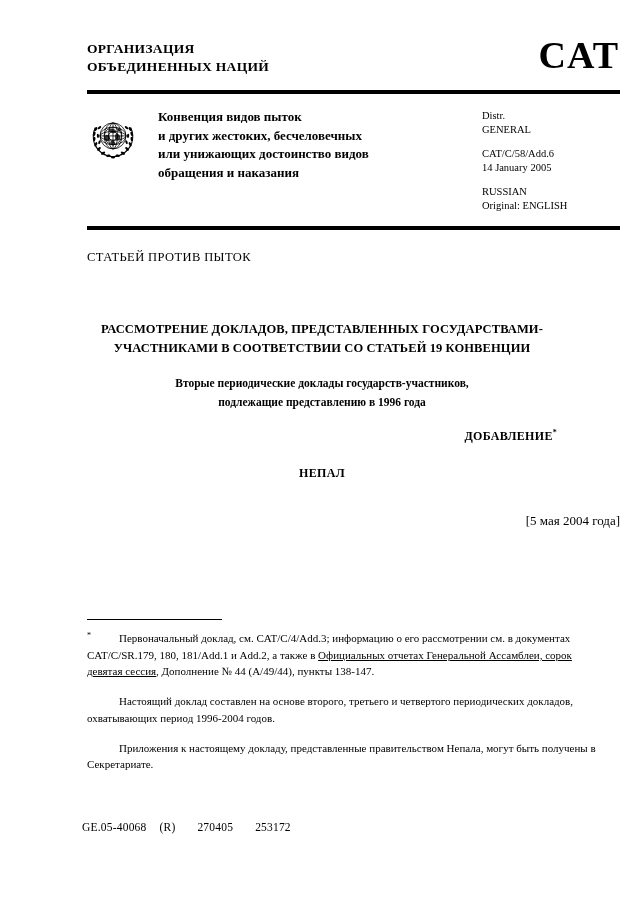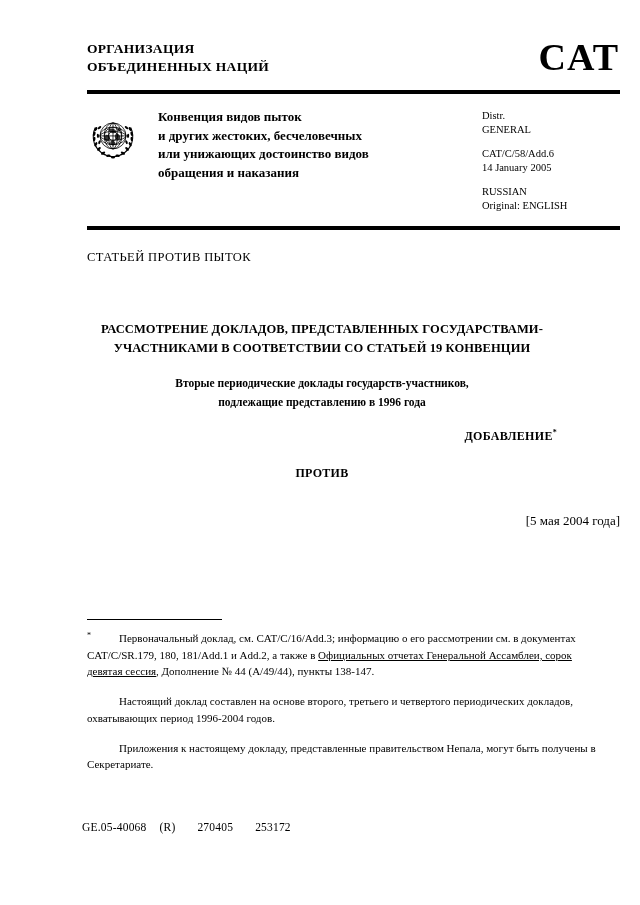--- a/index.html
+++ b/index.html
@@ -24,21 +24,21 @@
     background: #ffffff;
   }
 
   
   .masthead {
     position: absolute;
     left: 87px;
     top: 40px;
     width: 533px;
     display: flex;
-    align-items: flex-end;
+    align-items: center;
     justify-content: space-between;
   }
   .org-name {
     font-weight: bold;
     font-size: 13.5px;
     line-height: 1.30;
     letter-spacing: 0.3px;
   }
   .org-name div { white-space: nowrap; }
   .cat-mark {
@@ -316,28 +316,28 @@
     <div>УЧАСТНИКАМИ В СООТВЕТСТВИИ СО СТАТЬЕЙ 19 КОНВЕНЦИИ</div>
   </div>
 
   <div class="sub-title">
     <div>Вторые периодические доклады государств-участников,</div>
     <div>подлежащие представлению в 1996 года</div>
   </div>
 
   <div class="addendum"><span>ДОБАВЛЕНИЕ</span><sup>*</sup></div>
 
-  <div class="country">ПРОТИВ</div>
+  <div class="country">НЕПАЛ</div>
 
   <div class="doc-date">[5 мая 2004 года]</div>
 
   <div class="fn-rule"></div>
 
   <div class="footnotes">
-    <div class="fn-first"><span class="fn-marker">*</span><span>Первоначальный доклад, см. CAT/C/16/Add.3;  информацию о его рассмотрении см. в документах CAT/C/SR.179, 180, 181/Add.1 и Add.2, а также в </span><span class="u">Официальных отчетах Генеральной Ассамблеи, сорок девятая сессия</span><span>, Дополнение № 44 (A/49/44), пункты 138-147.</span></div>
+    <div class="fn-first"><span class="fn-marker">*</span><span>Первоначальный доклад, см. CAT/C/4/Add.3;  информацию о его рассмотрении см. в документах CAT/C/SR.179, 180, 181/Add.1 и Add.2, а также в </span><span class="u">Официальных отчетах Генеральной Ассамблеи, сорок девятая сессия</span><span>, Дополнение № 44 (A/49/44), пункты 138-147.</span></div>
 
     <div class="fn-para">Настоящий доклад составлен на основе второго, третьего и четвертого периодических докладов, охватывающих период 1996-2004 годов.</div>
 
     <div class="fn-para">Приложения к настоящему докладу, представленные правительством Непала, могут быть получены в Секретариате.</div>
   </div>
 
   <div class="footer-code"><span>GE.05-40068</span><span class="sp"></span><span>(R)</span><span class="sp-wide"></span><span>270405</span><span class="sp-wide"></span><span>253172</span></div>
 
 </div>
 

